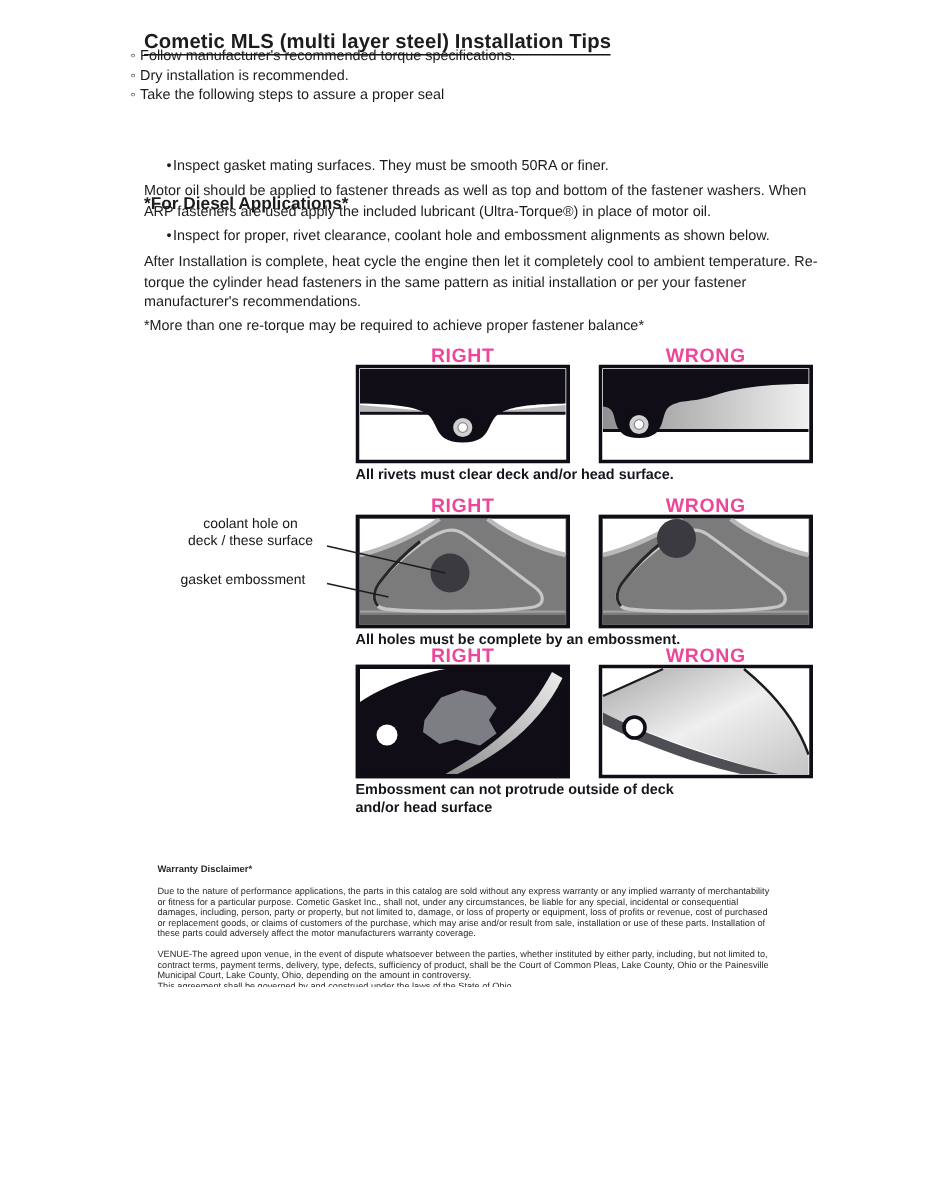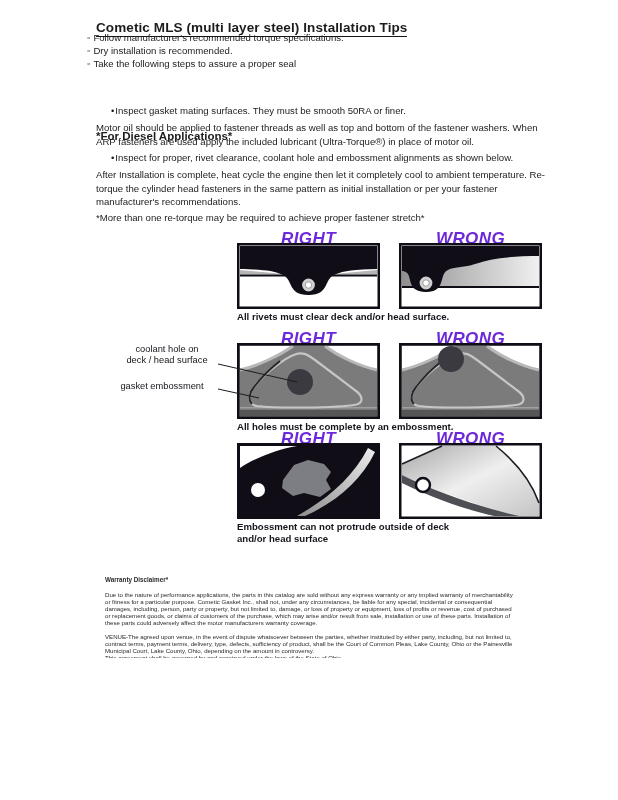--- a/index.html
+++ b/index.html
@@ -19,21 +19,21 @@
   .sb-item { padding-left:24px;margin-top:34px; }
   .sb-item::before { content:"\2022"; margin-right:1px; }
 
   .diesel-heading { left:96px; top:110px; font-size:11.5px; font-weight:bold;margin-top:20px; }
   .para { left:96px; width:455px; font-size:9.6px; line-height:13.5px; }
   .p1 { top:121px; } .p2 { top:168px; } .p3 { top:211px; }
 
   .diagram-row { left:237px; width:306px; display:flex; flex-direction:column; }
   .row1 { top:229px; } .row2 { top:329px; } .row3 { top:429px; }
   .dlabels { display:flex; gap:19px; height:14px; }
-  .dlabel { width:143px; text-align:center; font-size:17px; font-weight:bold; color:#6d28d9; letter-spacing:.4px;font-style:italic; }
+  .dlabel { width:143px; text-align:center; font-size:13px; font-weight:bold; color:#ec4899; letter-spacing:.4px; }
   .dpanels { display:flex; gap:19px; }
   .dpanels svg { display:block; }
   .dcaption { margin-top:2px; font-size:9.6px; font-weight:bold; color:#15151c; line-height:11.5px; }
   .cap3 { width:232px; }
 
   .annotation { text-align:center; font-size:9.3px; line-height:10.5px; color:#15151c; }
   .ann-coolant { left:118px; top:344px; width:98px; }
   .ann-emboss  { left:108px; top:381px; width:108px; }
   .pointer-lines { left:115px; top:338px; }
 
@@ -55,21 +55,21 @@
     <div class="b-item">Follow manufacturer's recommended torque specifications.</div>
     <div class="b-item">Dry installation is recommended.</div>
     <div class="b-item">Take the following steps to assure a proper seal</div>
     <div class="sb-item">Inspect gasket mating surfaces.  They must be smooth 50RA or finer.</div>
     <div class="sb-item">Inspect for proper, rivet clearance, coolant hole and embossment alignments as shown below.</div>
   </div>
 
   <div class="abs diesel-heading">*For Diesel Applications*</div>
   <div class="abs para p1">Motor oil should be applied to fastener threads as well as top and bottom of the fastener washers. When ARP fasteners are used apply the included lubricant (Ultra-Torque®) in place of motor oil.</div>
   <div class="abs para p2">After Installation is complete, heat cycle the engine then let it completely cool to ambient temperature. Re-torque the cylinder head fasteners in the same pattern as initial installation or per your fastener manufacturer's recommendations.</div>
-  <div class="abs para p3">*More than one re-torque may be required to achieve proper fastener stretch*</div>
+  <div class="abs para p3">*More than one re-torque may be required to achieve proper fastener balance*</div>
 
   <div class="abs diagram-row row1">
     <div class="dlabels">
       <span class="dlabel">RIGHT</span>
       <span class="dlabel">WRONG</span>
     </div>
     <div class="dpanels">
       <svg width="143" height="66" viewBox="0 0 143 66">
         <rect x="0" y="0" width="143" height="66" fill="#ffffff"></rect>
         <polygon points="3,27 52,31.5 3,31.5" fill="#b6b6b6"></polygon>
@@ -131,21 +131,21 @@
         <path d="M15,61 C11,57 12,50 17,44 C24,35 34,25 43,18" fill="none" stroke="#26262b" stroke-width="2"></path>
         <circle cx="52" cy="16" r="13" fill="#3a3a40"></circle>
         <rect x="1.25" y="1.25" width="140.5" height="73.5" fill="none" stroke="#100d16" stroke-width="2.5"></rect>
       </svg>
     </div>
     <div class="dcaption">All holes must be complete by an embossment.</div>
   </div>
 
   <div class="abs annotation ann-coolant">
     <div>coolant hole on</div>
-    <div>deck / head surface</div>
+    <div>deck / these surface</div>
   </div>
   <div class="abs annotation ann-emboss">gasket embossment</div>
   <svg class="abs pointer-lines" width="200" height="70" viewBox="0 0 200 70">
     <line x1="103" y1="26" x2="182" y2="44" stroke="#1c1c1c" stroke-width="1"></line>
     <line x1="103" y1="51" x2="144" y2="60" stroke="#1c1c1c" stroke-width="1"></line>
   </svg>
 
   <div class="abs diagram-row row3">
     <div class="dlabels">
       <span class="dlabel">RIGHT</span>

